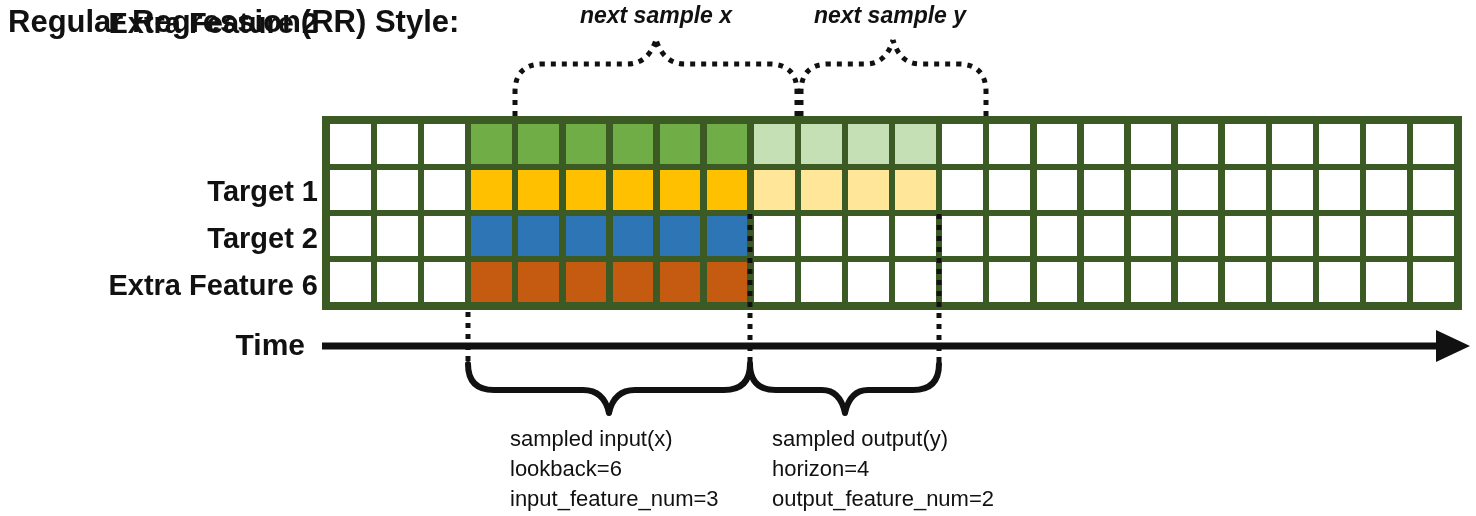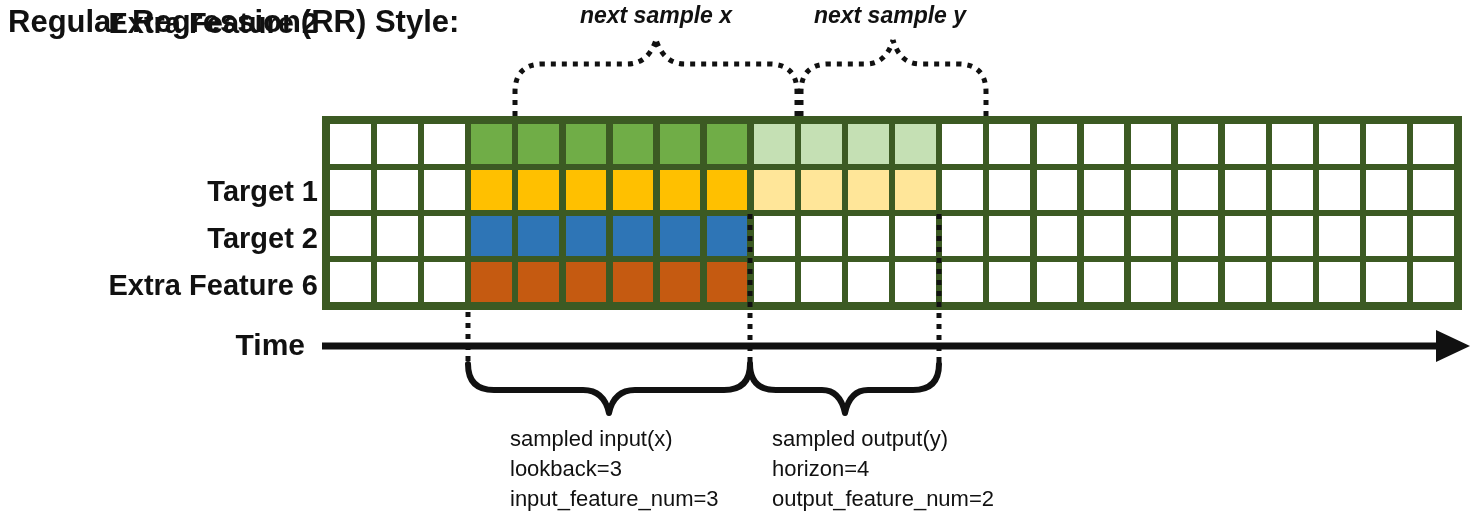--- a/index.html
+++ b/index.html
@@ -171,21 +171,21 @@
   <path d="M 750 364 Q 750 390 776 390 L 822 390 Q 840 390 845 413 M 939 364 Q 939 390 913 390 L 868 390 Q 850 390 845 413" fill="none" stroke="#111" stroke-width="6" stroke-linecap="round"></path>
 </svg>
 
 <div class="brace-label x">next sample x</div>
 <div class="brace-label y">next sample y</div>
 
 <div class="time-label">Time</div>
 
 <div class="ann left">
   <div>sampled input(x)</div>
-  <div>lookback=3</div>
+  <div>lookback=6</div>
   <div>input_feature_num=3</div>
 </div>
 
 <div class="ann right">
   <div>sampled output(y)</div>
   <div>horizon=4</div>
   <div>output_feature_num=2</div>
 </div>
 
 </body></html>

